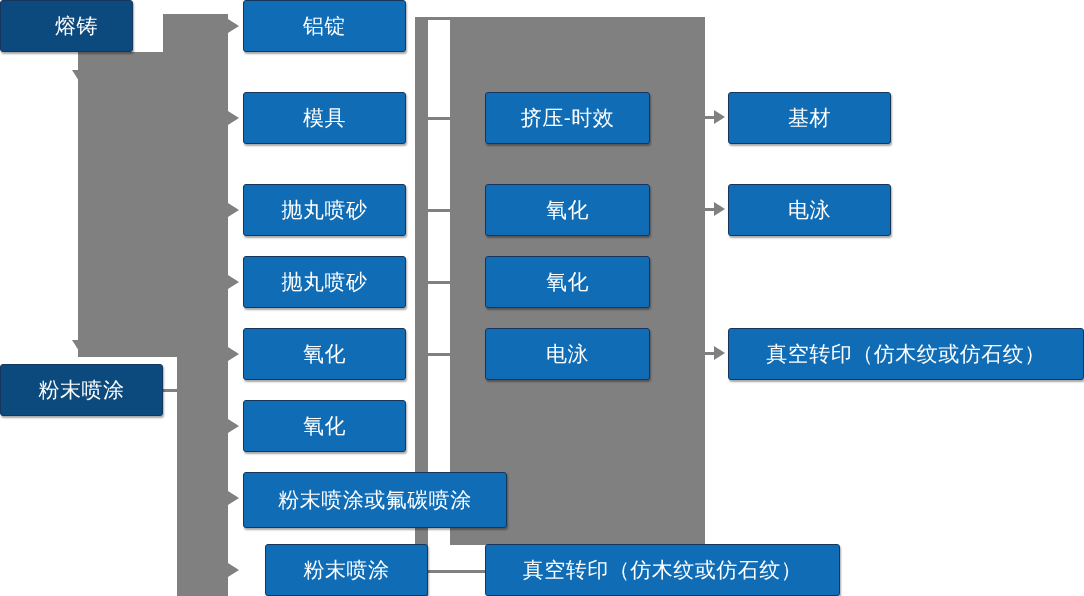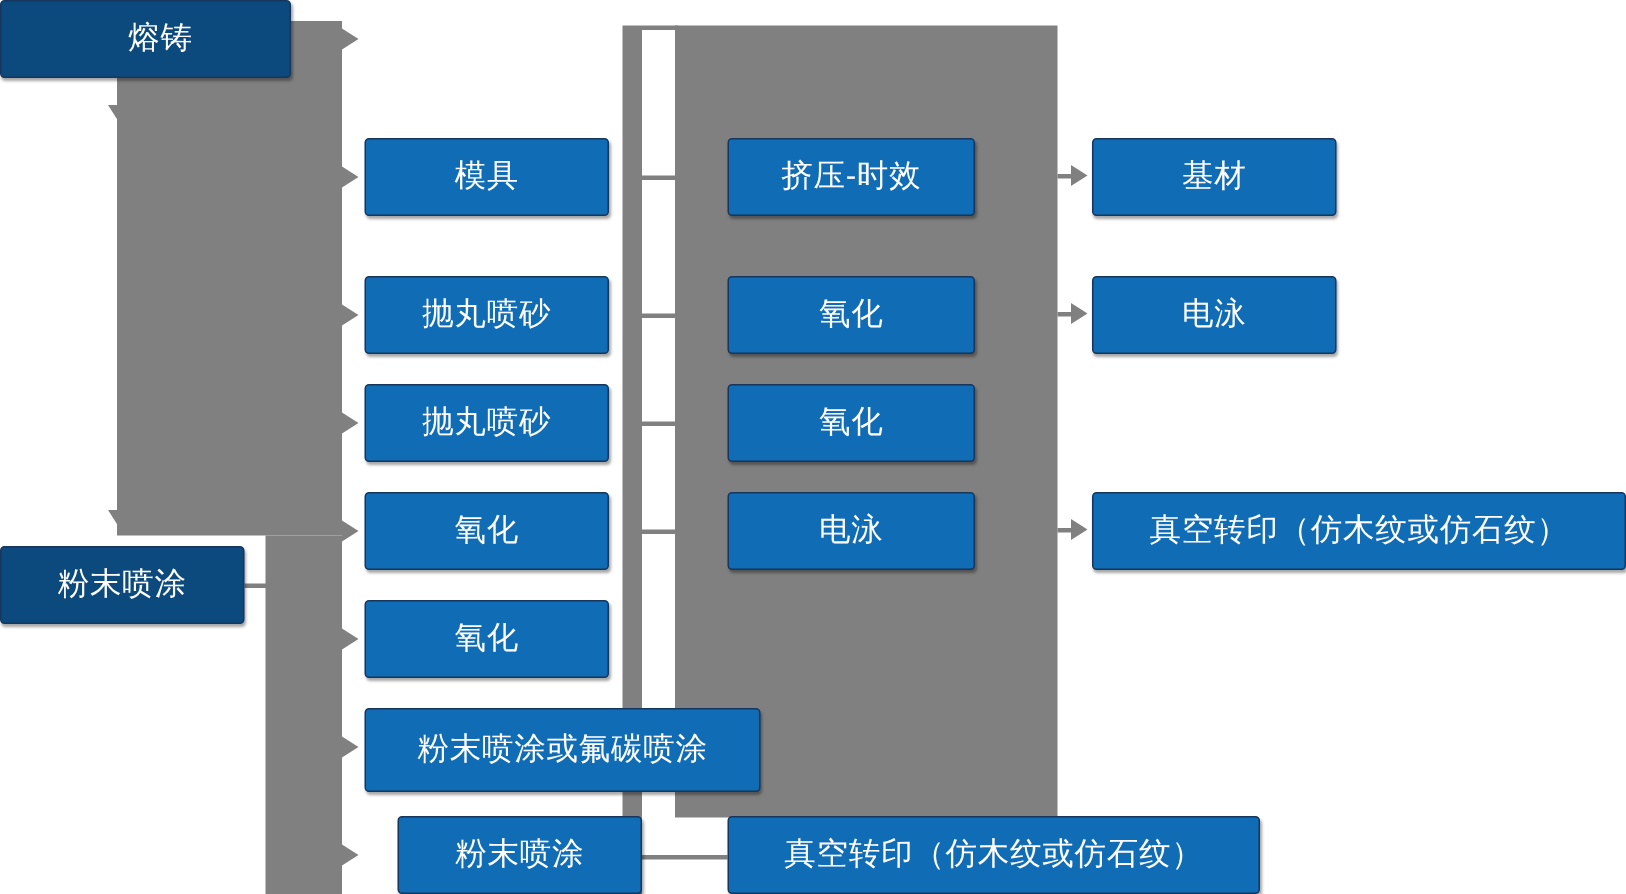--- a/index.html
+++ b/index.html
@@ -111,27 +111,30 @@
 
   <div class="arrow-stem" style="left:705px; top:116px; width:13px;"></div>
   <div class="arrow-right" style="left:714px; top:110px;"></div>
 
   <div class="arrow-stem" style="left:705px; top:208px; width:13px;"></div>
   <div class="arrow-right" style="left:714px; top:202px;"></div>
 
   <div class="arrow-stem" style="left:705px; top:352px; width:13px;"></div>
   <div class="arrow-right" style="left:714px; top:346px;"></div>
 
-  <div class="box dark" style="left:0px; top:0px; width:194px; height:52px;padding-left:20px;">
+  <div class="box dark" style="left:0px; top:0px; width:133px; height:52px;padding-left:20px;">
     <span class="box-label">熔铸</span>
   </div>
   <div class="box dark" style="left:0px; top:364px; width:163px; height:52px;">
     <span class="box-label">粉末喷涂</span>
   </div>
 
+  <div class="box light" style="left:243px; top:0px; width:163px; height:52px;">
+    <span class="box-label">铝锭</span>
+  </div>
   <div class="box light" style="left:243px; top:92px; width:163px; height:52px;">
     <span class="box-label">模具</span>
   </div>
   <div class="box light" style="left:243px; top:184px; width:163px; height:52px;">
     <span class="box-label">抛丸喷砂</span>
   </div>
   <div class="box light" style="left:243px; top:256px; width:163px; height:52px;">
     <span class="box-label">抛丸喷砂</span>
   </div>
   <div class="box light" style="left:243px; top:328px; width:163px; height:52px;">

